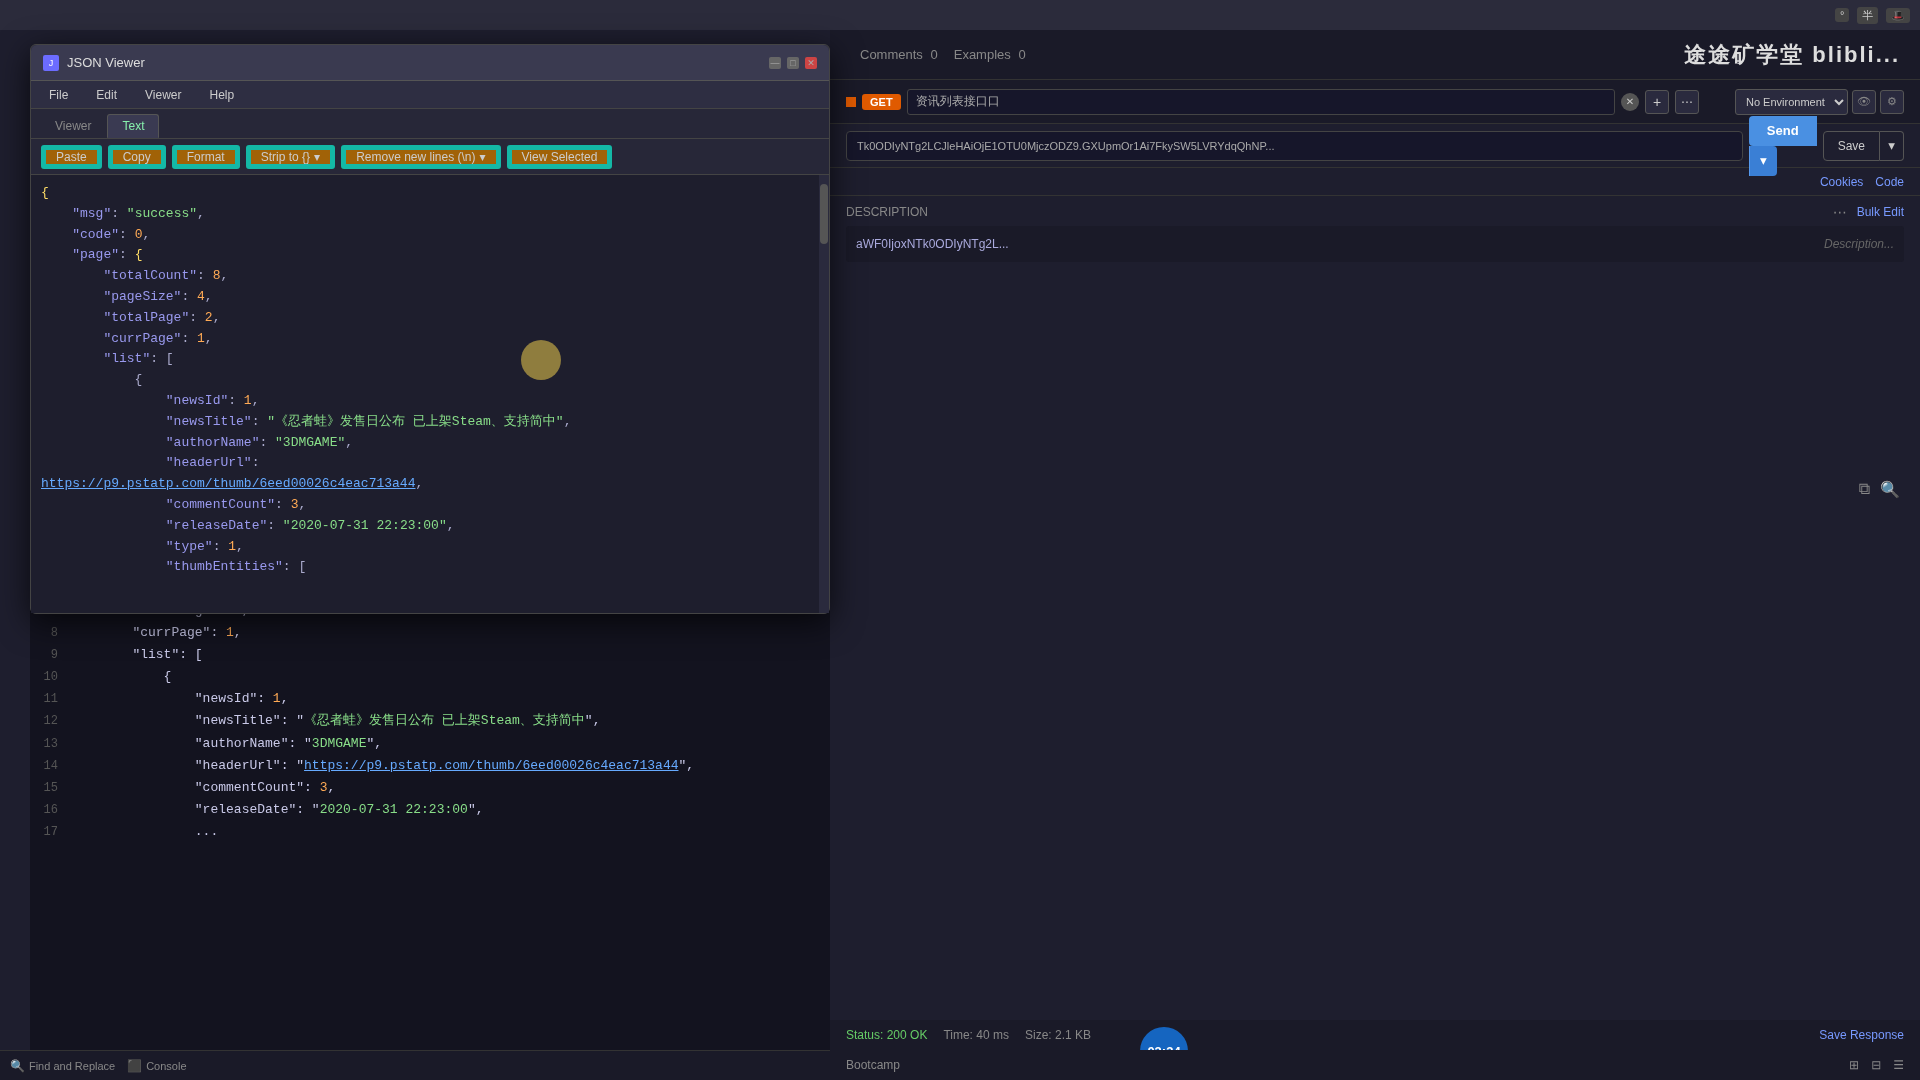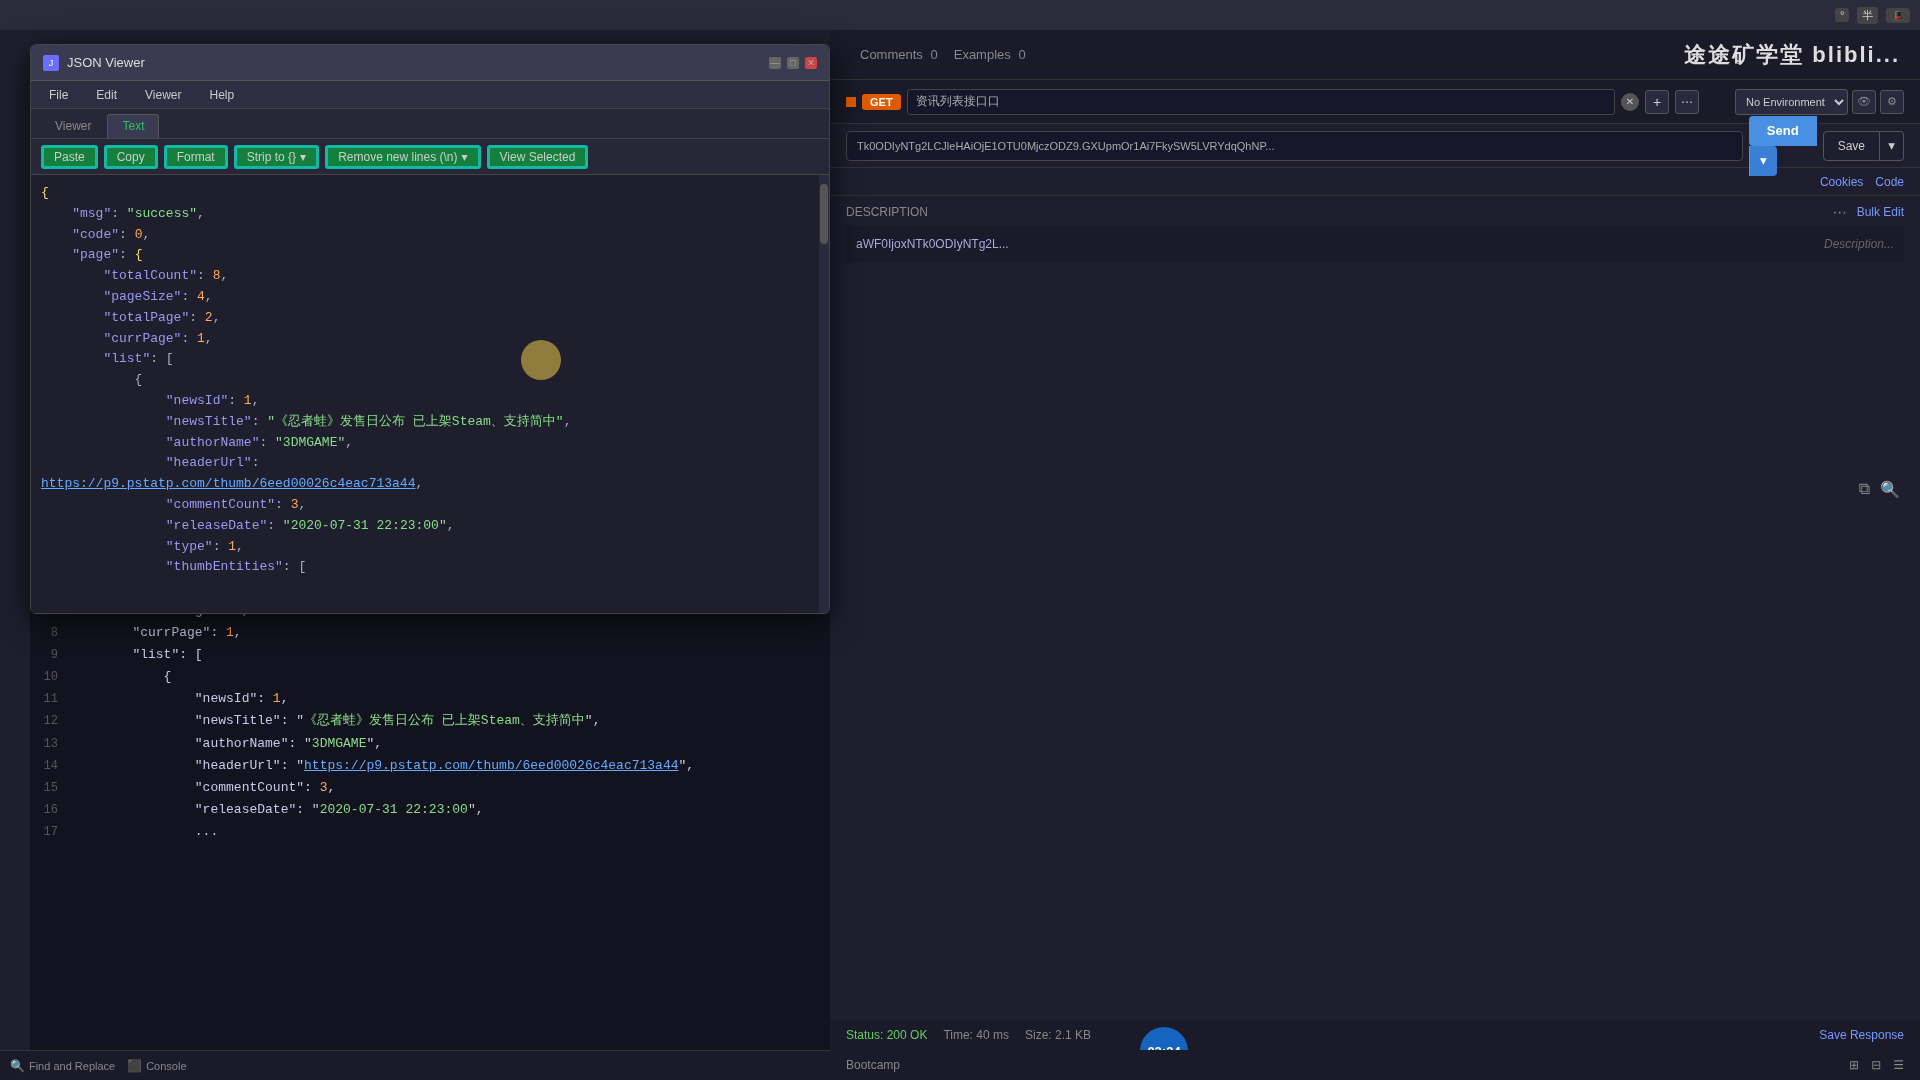--- a/index.html
+++ b/index.html
@@ -119,21 +119,21 @@
     .tab {
       height: 24px;
       padding: 0 14px;
       border-radius: 3px 3px 0 0;
       display: flex; align-items: center;
       font-size: 12px;
       cursor: pointer;
     }
     .tab.active {
       background: #3a3a52;
-      color: #22c55e;
+      color: #86efac;
       border: 1px solid #555;
       border-bottom: 1px solid #3a3a52;
       justify-content: center;
     }
     .tab.inactive {
       background: transparent;
       color: #888;
     }
 
     
@@ -143,22 +143,22 @@
       display: flex;
       align-items: center;
       padding: 0 10px;
       gap: 6px;
       border-bottom: 1px solid #444;
       flex-shrink: 0;
     }
     .toolbar-btn {
       height: 24px;
       padding: 0 10px;
-      background: #15803d;
-      border: 3px solid #14b8a6;
+      background: #a16207;
+      border: 5px solid #14b8a6;
       border-radius: 3px;
       color: #ccc;
       font-size: 12px;
       cursor: pointer;
       display: flex; align-items: center; gap: 4px;
     }
 
     
     .json-content-area {
       flex: 1;

